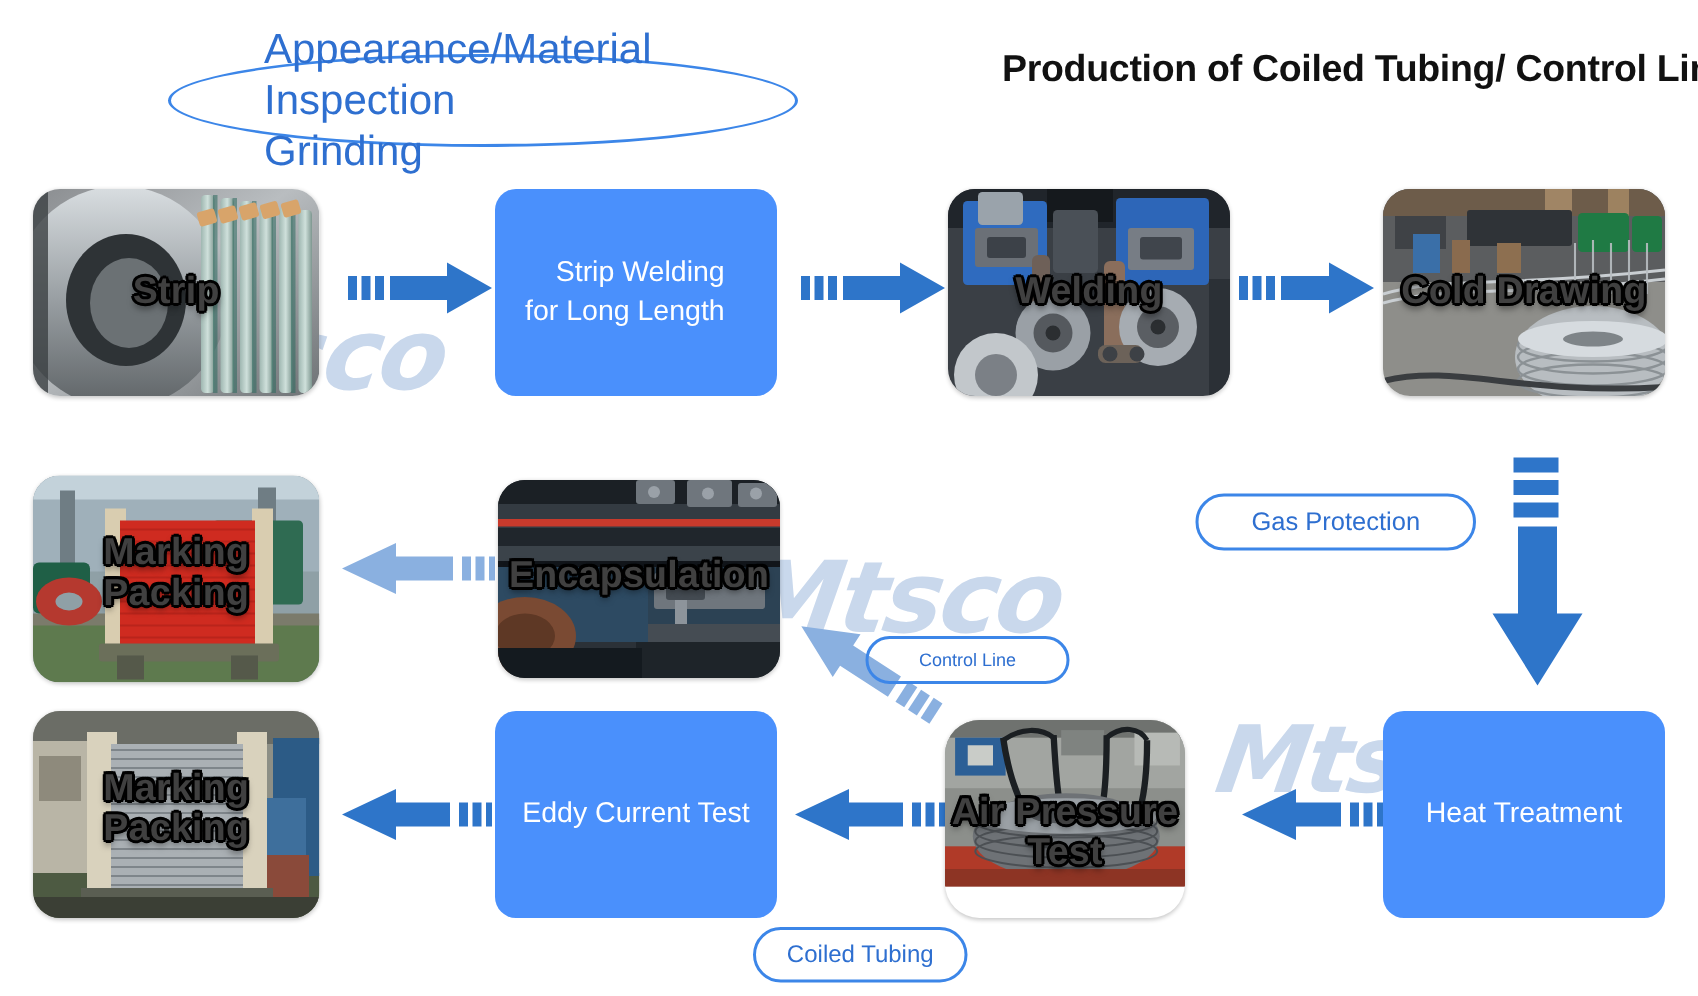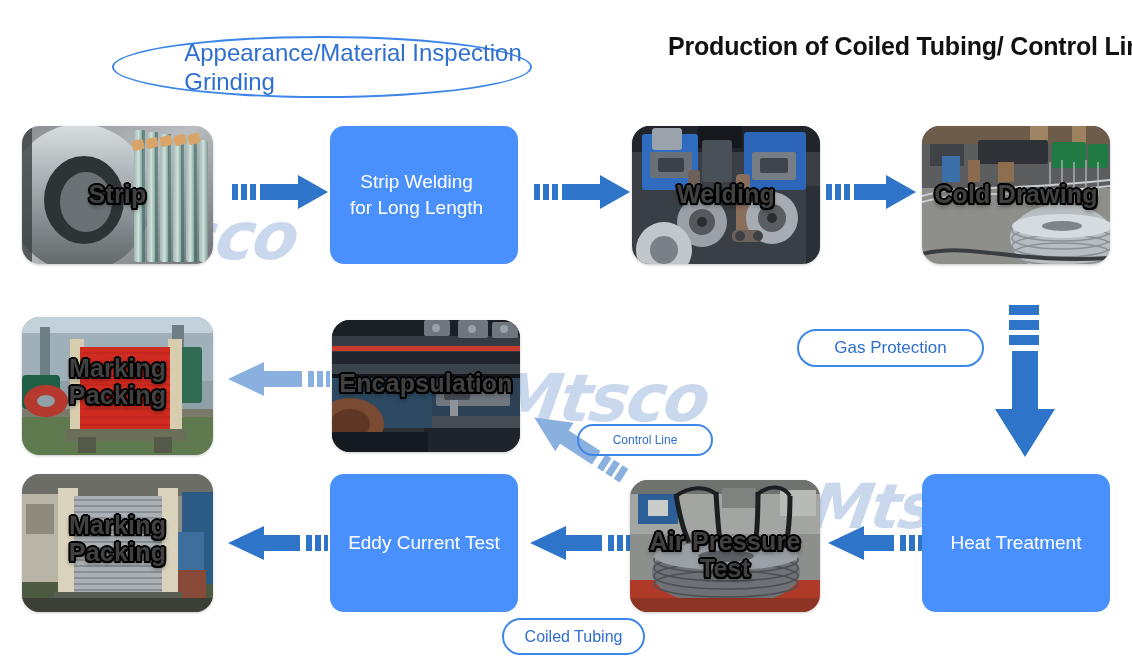--- a/index.html
+++ b/index.html
@@ -37,21 +37,21 @@
     justify-content: center;
     text-align: center;
     background: transparent;
     line-height: 1.22;
     z-index: 6;
   }
   .oval.pill { border-radius: 999px; }
   .oval-big {
     left: 112px; top: 36px;
     width: 420px; height: 62px;
-    font-size: 24px;
+    font-size: 28px;
     justify-content: center;
     padding-left: 62px;
     text-align: left;
   }
   .oval-gas {
     left: 797px; top: 329px;
     width: 187px; height: 38px;
     font-size: 17px;
   }
   .oval-ctrl {
@@ -73,21 +73,21 @@
     color: #ffffff;
     display: flex;
     align-items: center;
     justify-content: center;
     text-align: center;
     font-size: 19px;
     line-height: 1.35;
     padding: 6px 10px;
     z-index: 5;
   }
-  .pbox.left-pad { justify-content: flex-start; padding-left: 20px; text-align: center; }
+  .pbox.left-pad { justify-content: flex-start; padding-left: 20px; text-align: right; }
 
   
   .photo {
     position: absolute;
     border-radius: 18px;
     overflow: hidden;
     z-index: 5;
     box-shadow: 0 1px 3px rgba(0,0,0,.22);
   }
   .photo .art { position: absolute; inset: 0; }
@@ -475,21 +475,21 @@
     <svg width="100" height="34" viewBox="0 0 100 34">
       <g fill="#2E75C9">
         <path d="M72 9 H36 V0 L0 17 L36 34 V25 H72 Z"></path>
         <rect x="78" y="9" width="6" height="16"></rect>
         <rect x="87" y="9" width="6" height="16"></rect>
         <rect x="96" y="9" width="4" height="16"></rect>
       </g>
     </svg>
   </div>
 
-  <div class="photo" style="left:630px; top:480px; width:190px; height:132px;">
+  <div class="photo" style="left:630px; top:480px; width:160px; height:132px;border-radius:23px;">
     <svg class="art" viewBox="0 0 190 132" preserveAspectRatio="none">
       <rect width="190" height="132" fill="#8c8f8b"></rect>
       <rect x="0" y="0" width="190" height="54" fill="#a2a5a1"></rect>
       <rect x="0" y="0" width="190" height="14" fill="#6f726f"></rect>
       <rect x="8" y="14" width="40" height="30" fill="#2c5f96"></rect>
       <rect x="18" y="20" width="20" height="16" fill="#c9ccc8"></rect>
       <rect x="92" y="8" width="34" height="20" fill="#7f8380"></rect>
       <rect x="150" y="10" width="36" height="26" fill="#b7bab6"></rect>
       <g stroke="#1b1f22" stroke-width="5" fill="none">
         <path d="M46 14 C52 54 60 62 72 96"></path>

